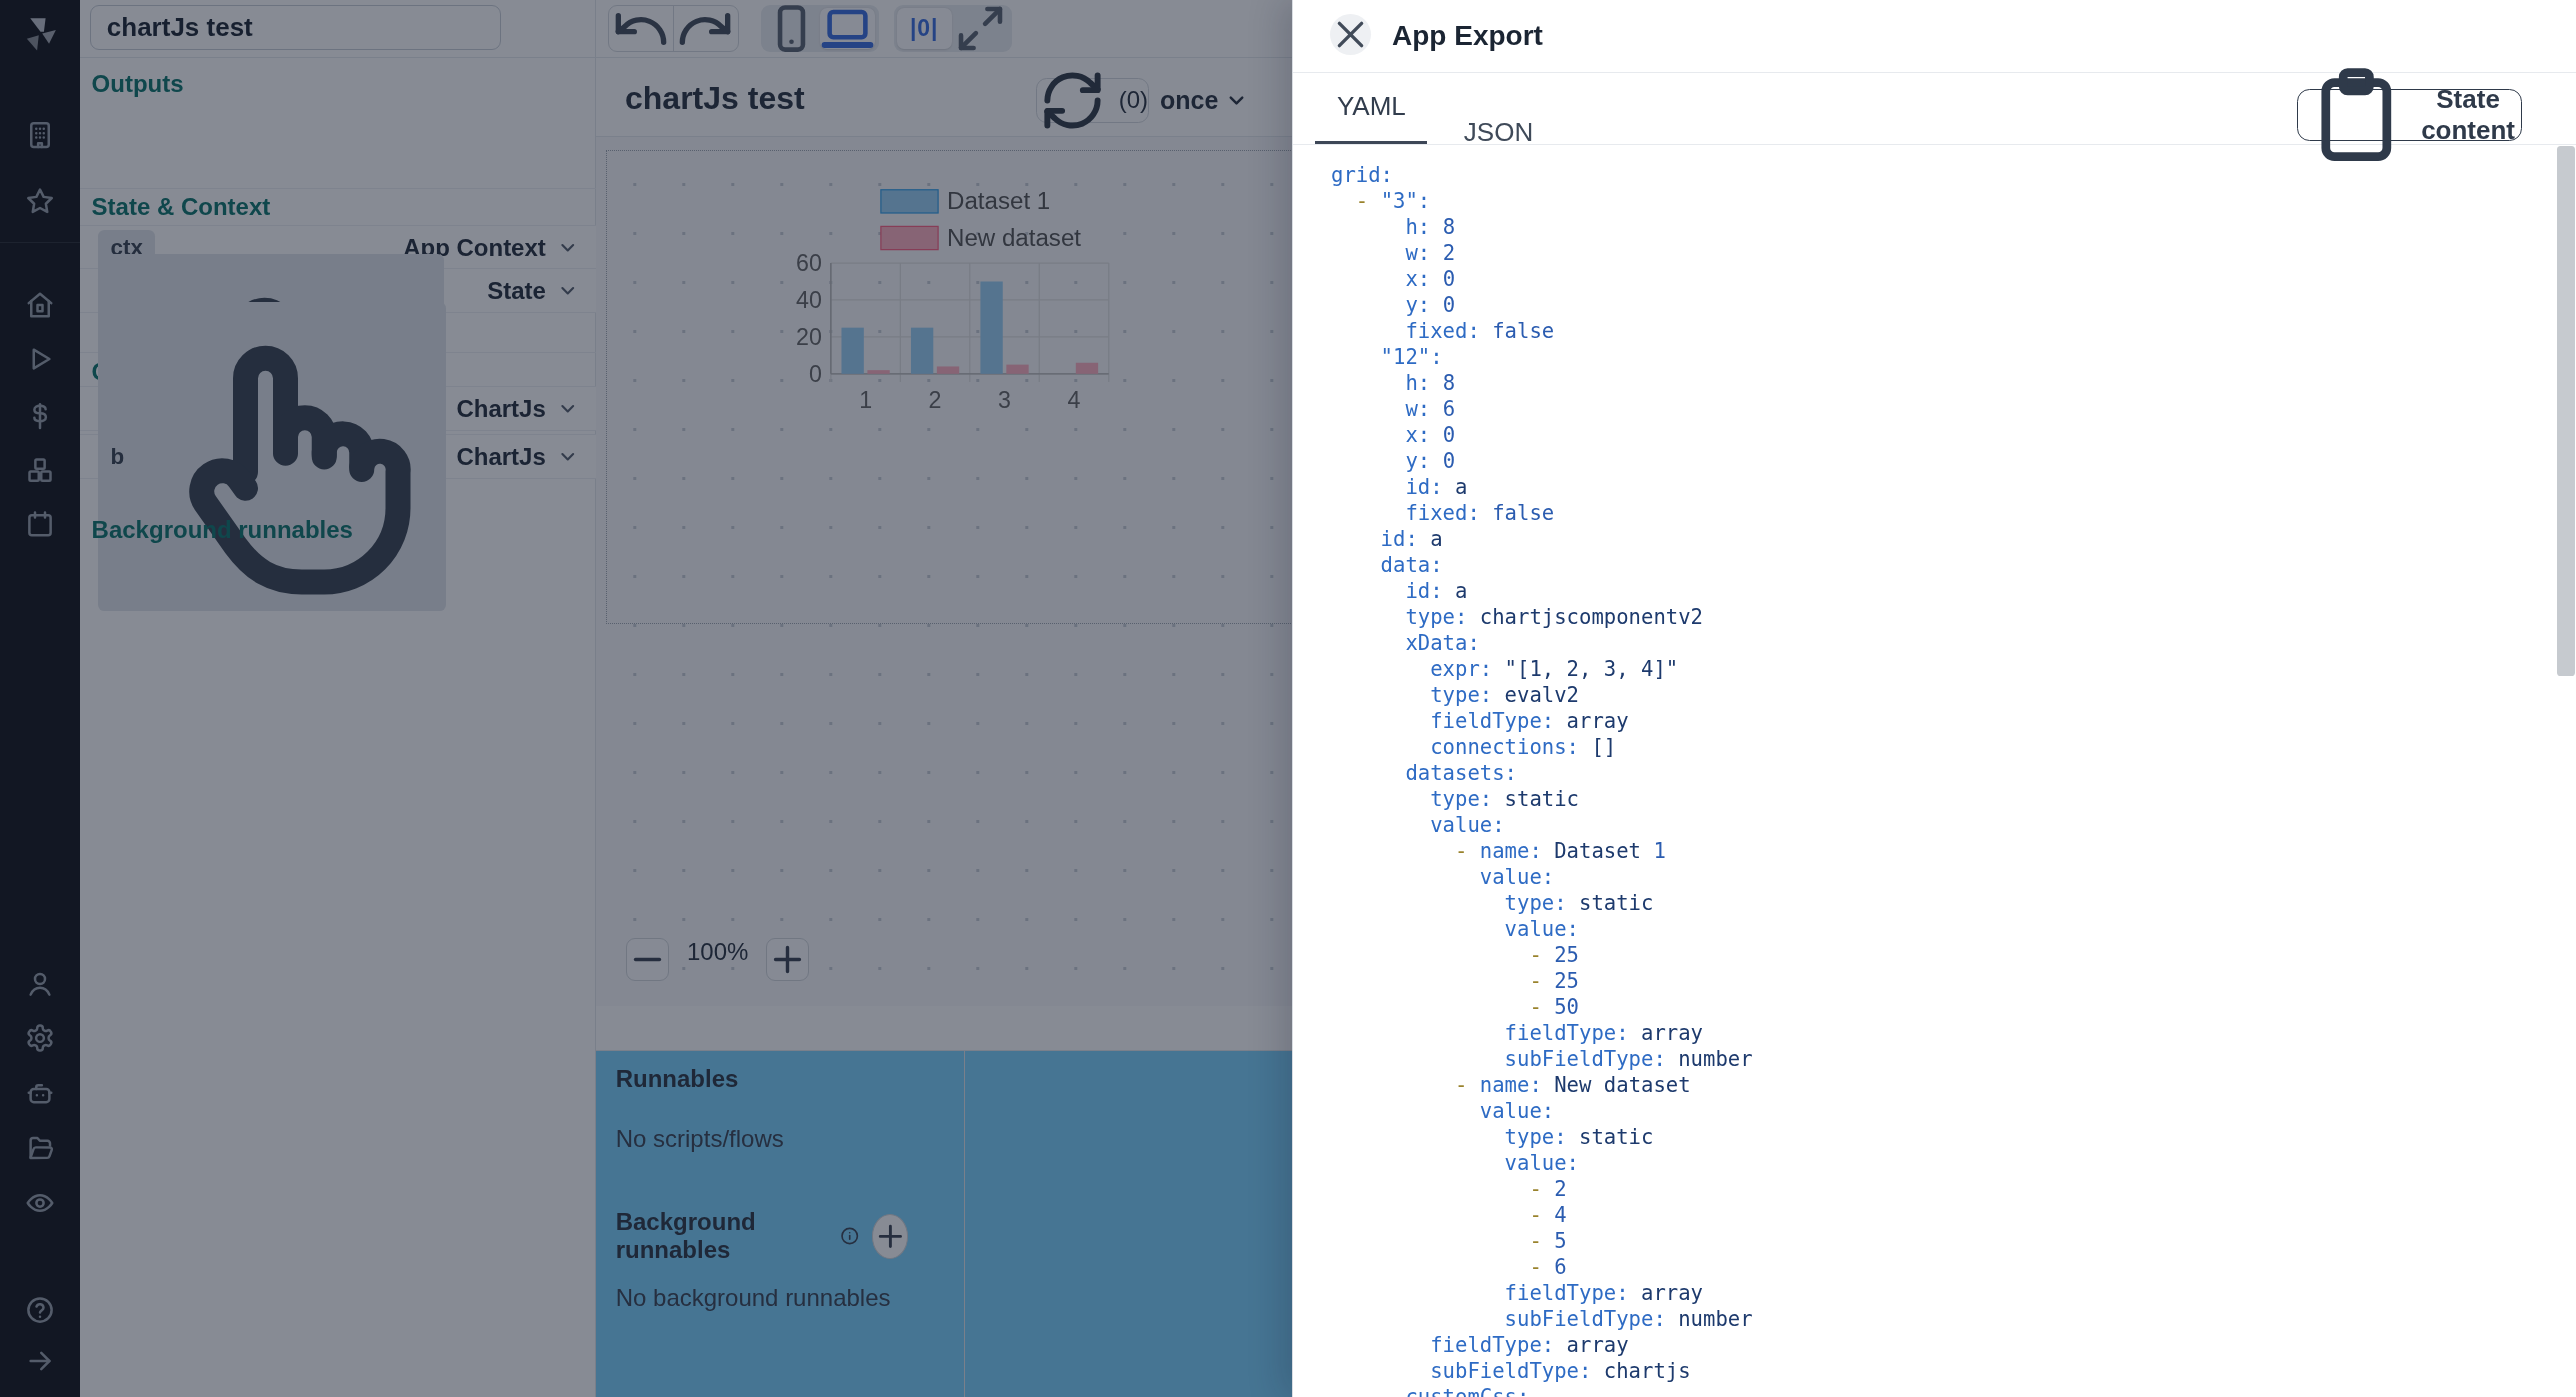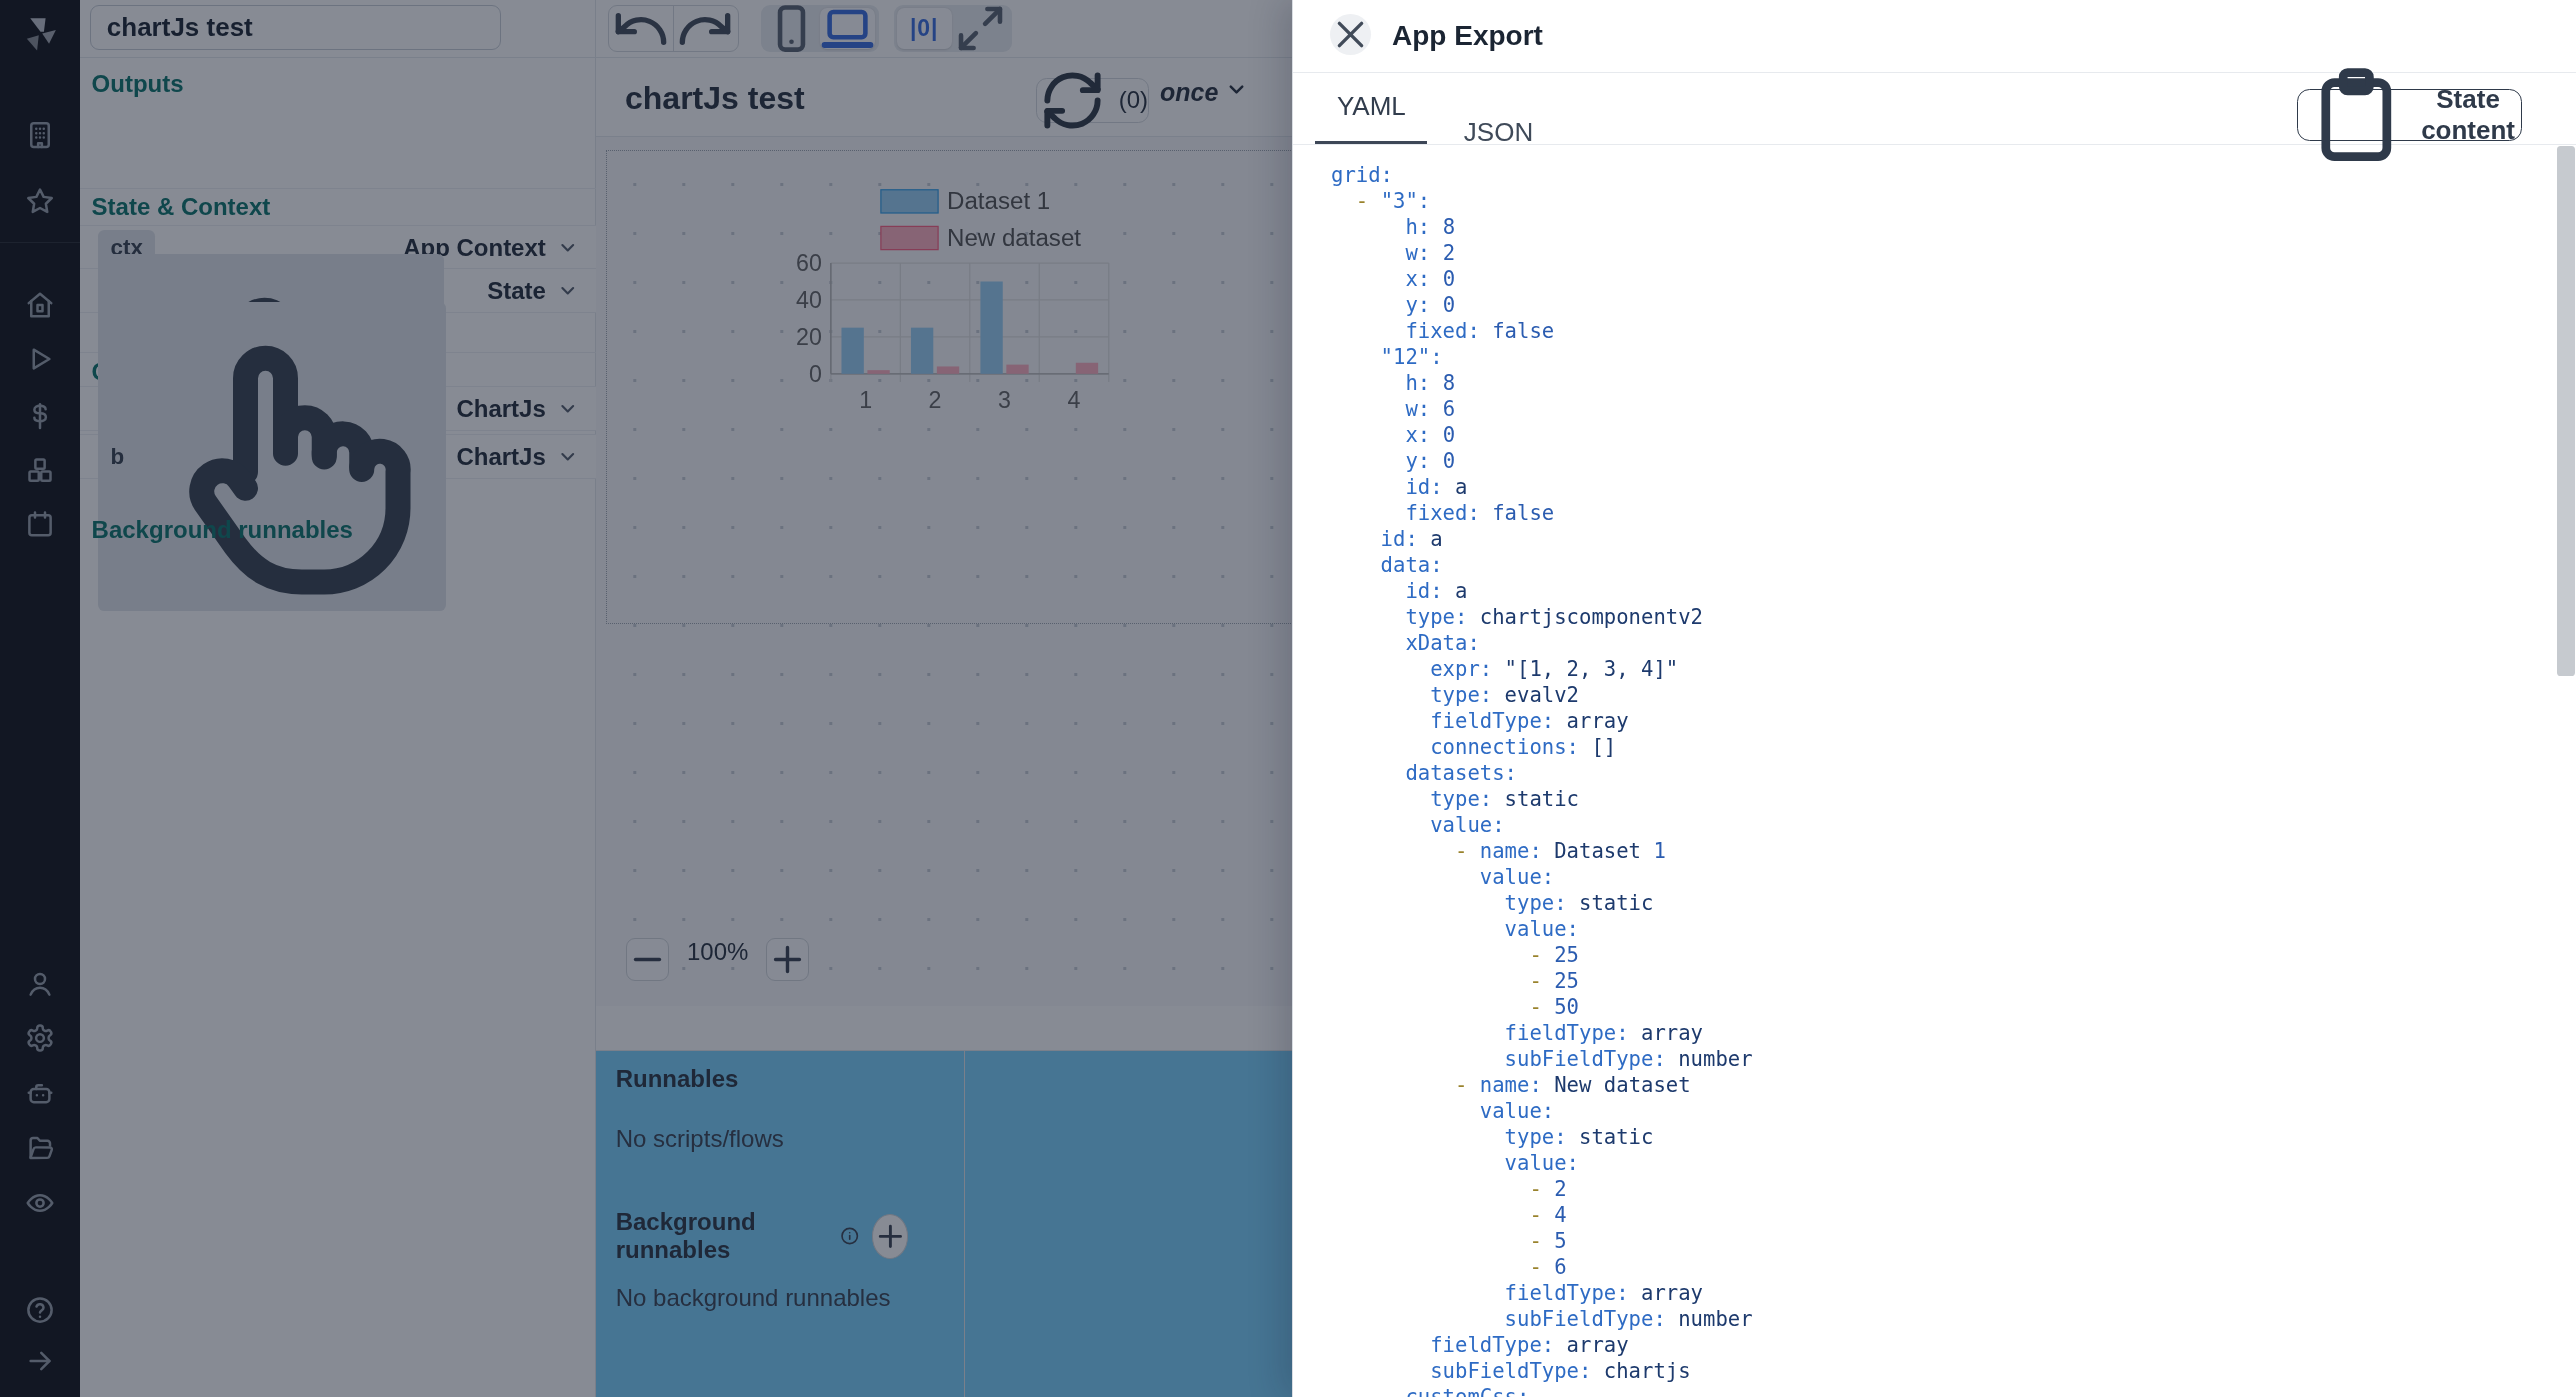--- a/index.html
+++ b/index.html
@@ -45,21 +45,21 @@
   .tb-seg{width:55px;height:41px;border-radius:7.2px;display:flex;align-items:center;justify-content:center;color:#5b6472;cursor:pointer;}
   .tb-seg svg{width:23px;height:23px;}
   .tb-seg.active{background:#fdfdfe;color:#3b6fe0;box-shadow:0 0.9px 1.8px rgba(0,0,0,0.12);}
   .tb-seg .zerotxt{font-size:23px;font-weight:bold;letter-spacing:0.9px;}
   #canvas-header{position:absolute;left:0;top:58px;width:697px;height:79px;border-bottom:0.9px solid #e4e8ec;box-sizing:border-box;background:#fff;}
   #canvas-title{position:absolute;left:29px;top:21.5px;font-size:32px;font-weight:bold;color:#2b3442;}
   #refresh-group{position:absolute;left:440px;top:19.7px;width:113px;height:45px;border:0.9px solid #d5d9de;border-radius:10.7px;
       box-sizing:border-box;display:flex;align-items:center;justify-content:center;gap:10.7px;color:#333c49;cursor:pointer;}
   #refresh-group svg{width:25px;height:25px;}
   #refresh-count{font-size:24px;color:#2b3442;}
-  #once-dd{position:absolute;left:564px;top:19.7px;height:45px;display:flex;align-items:flex-start;gap:7px;cursor:pointer;font-style:italic;}
+  #once-dd{position:absolute;left:564px;top:19.7px;height:45px;display:flex;align-items:center;gap:7px;cursor:pointer;}
   #once-label{font-size:25px;font-weight:bold;color:#2b3442;}
   #once-dd svg{width:23px;height:23px;color:#2b3442;}
   #canvas-body{position:absolute;left:0;top:137px;width:697px;height:869px;background:#f8f9fb;
       background-image:radial-gradient(circle,#c7ccd4 1.5px,transparent 1.8px);background-size:49px 49px;background-position:14.3px 23px;overflow:hidden;}
   #grid-cell{position:absolute;left:9.8px;top:13.4px;width:805px;height:474px;border:1.8px dotted #a0a8b2;box-sizing:border-box;}
   #chart-mount{position:absolute;left:178px;top:19.7px;width:358px;height:277px;}
   #zoombar{position:absolute;left:0;top:801px;height:45px;display:flex;gap:18px;padding-left:30px;}
   .zoom-btn{width:41px;height:41px;border:0.9px solid #d2d6db;border-radius:9px;background:#fdfdfe;display:flex;align-items:center;
       justify-content:center;color:#3c4554;cursor:pointer;}
   .zoom-btn svg{width:21.5px;height:21.5px;}

